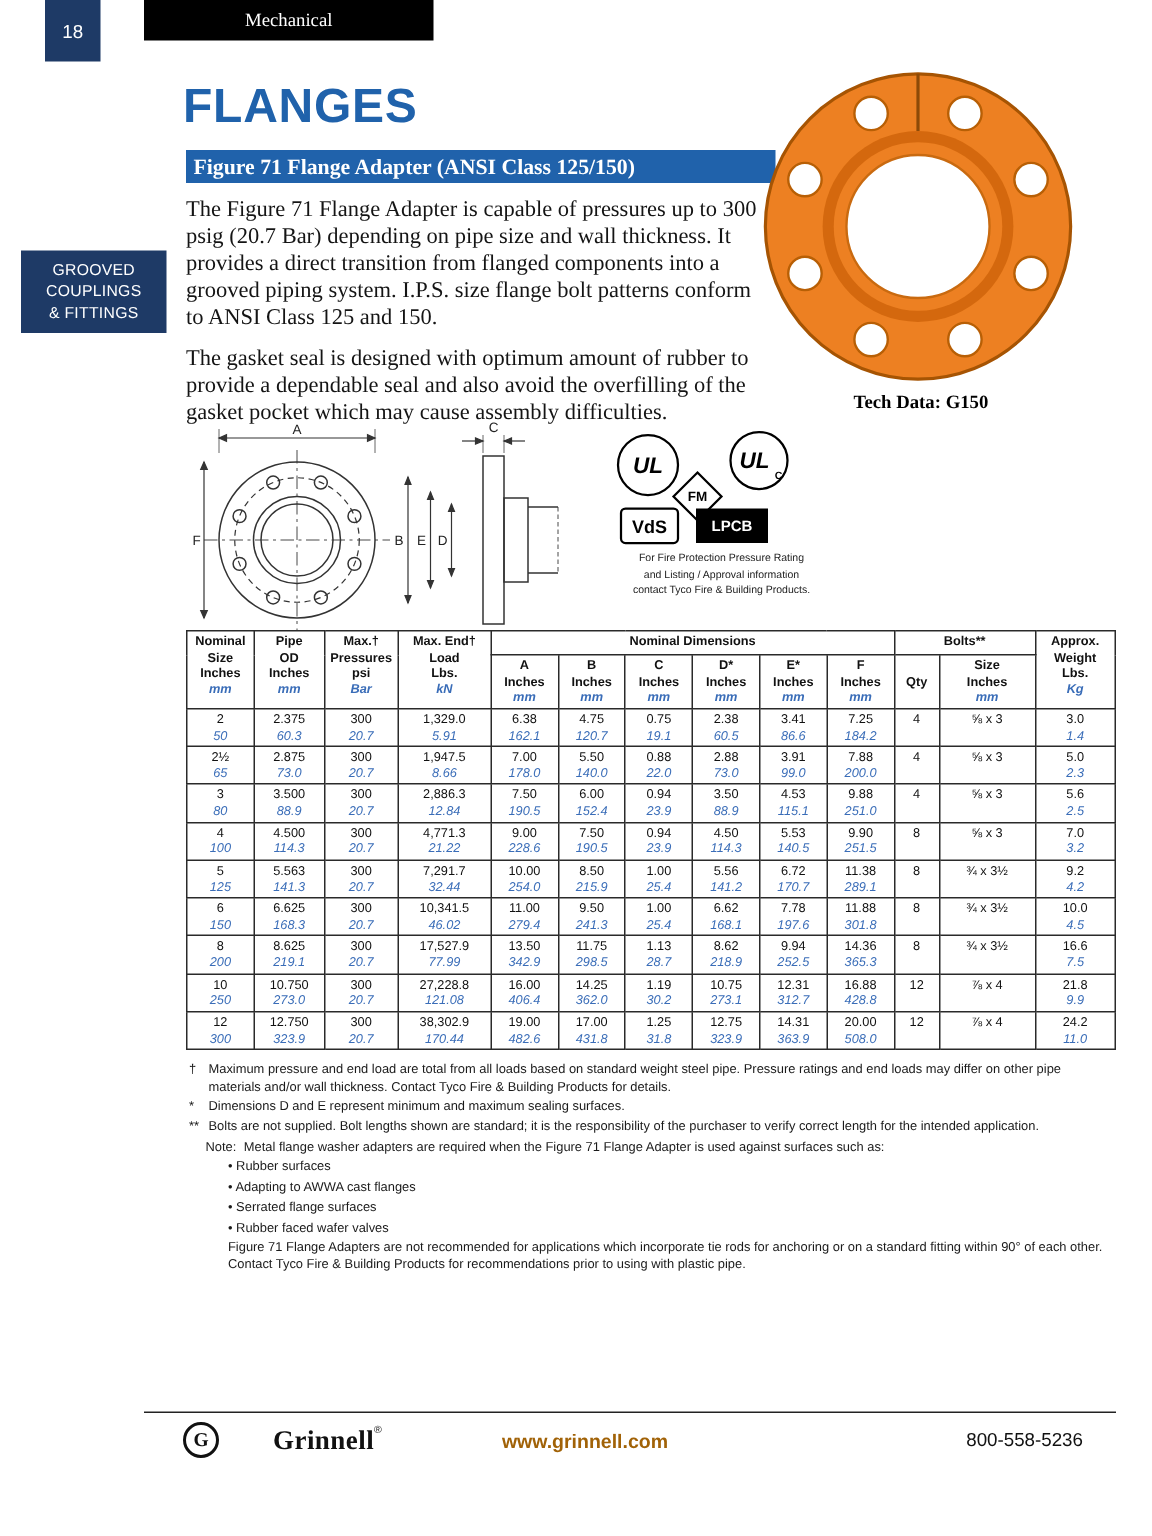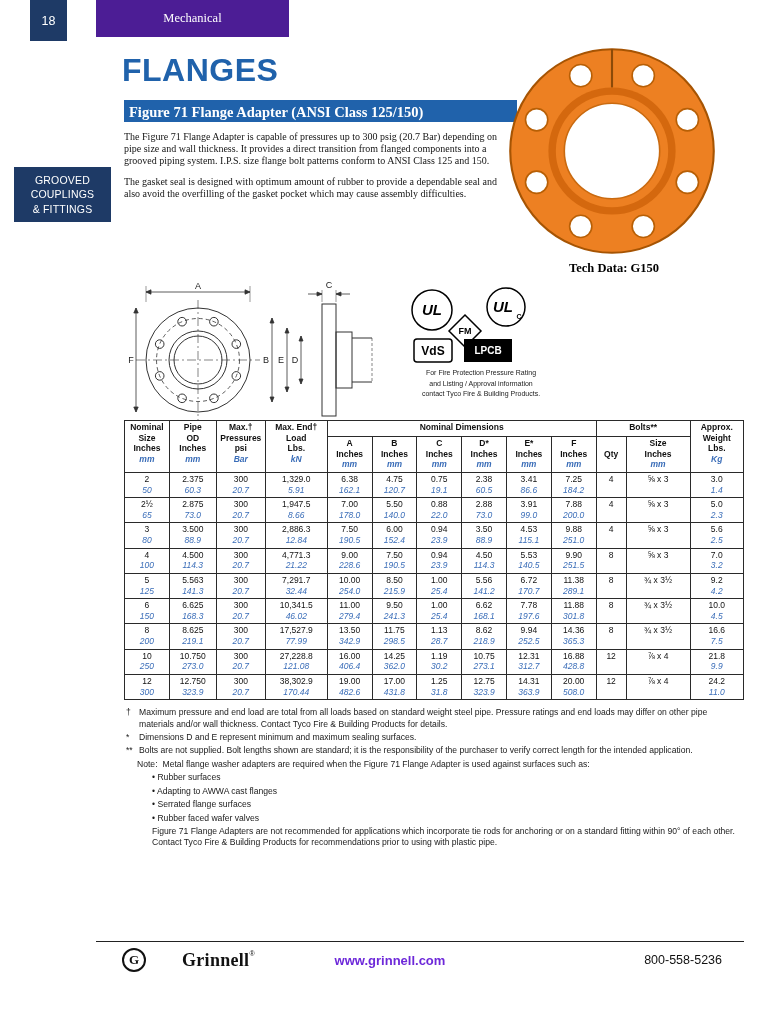--- a/index.html
+++ b/index.html
@@ -4,31 +4,31 @@
 <title>Flanges — Figure 71 Flange Adapter</title>
 <style>
   html,body{margin:0;padding:0;}
   body{width:768px;height:1024px;background:#ffffff;position:relative;overflow:hidden;
        font-family:"Liberation Sans",sans-serif;color:#111;}
   .abs{position:absolute;}
 
   
   .page-num-box{left:30px;top:0;width:37px;height:41px;background:#1e3a66;color:#fff;
     display:flex;align-items:center;justify-content:center;font-size:12.5px;}
-  .top-bar{left:96px;top:0;width:193px;height:37px;background:#4c1d95;color:#fff;
+  .top-bar{left:96px;top:0;width:193px;height:27px;background:#000000;color:#fff;
     display:flex;align-items:center;justify-content:center;
     font-family:"Liberation Serif",serif;font-size:12.5px;}
 
   .page-title{left:122px;top:52px;margin:0;font-size:32px;font-weight:bold;color:#2062ab;letter-spacing:0.5px;
     font-family:"Liberation Sans",sans-serif;}
   .section-bar{left:124px;top:100px;width:393px;height:22px;background:#2062ab;color:#fff;
     font-family:"Liberation Serif",serif;font-weight:bold;font-size:14.5px;line-height:25px;
     padding-left:5px;box-sizing:border-box;}
   .intro{left:124px;top:131px;width:382px;font-family:"Liberation Serif",serif;
-    font-size:10px;line-height:1.2;color:#141414;}
+    font-size:15px;line-height:1.2;color:#141414;}
   .intro p{margin:0 0 9px 0;}
 
   .nav-box{left:14px;top:167px;width:97px;height:55px;background:#1e3a66;color:#fff;
     display:flex;flex-direction:column;align-items:center;justify-content:center;
     font-size:10.5px;line-height:1.35;letter-spacing:0.2px;}
 
   .flange-img{left:506px;top:45px;width:212px;height:212px;}
   .tech-data{left:536px;top:261px;width:156px;text-align:center;
     font-family:"Liberation Serif",serif;font-weight:bold;font-size:12.5px;color:#000;}
 
@@ -70,21 +70,21 @@
   .fn-cont{margin:1px 0 2px 28px;}
 
   
   .footer-rule{left:96px;top:941px;width:648px;height:1px;background:#222;}
   .footer-logo{left:122px;top:948px;display:flex;align-items:center;}
   .logo-circle{width:20px;height:20px;border:2px solid #111;border-radius:50%;display:flex;
     align-items:center;justify-content:center;font-family:"Liberation Serif",serif;
     font-weight:bold;font-size:13px;margin-right:4px;color:#111;}
   .logo-text{font-family:"Liberation Serif",serif;font-weight:bold;font-size:18px;letter-spacing:0.3px;color:#111;margin-left:32px;}
   .logo-reg{font-size:7px;align-self:flex-start;margin-top:2px;}
-  .footer-url{left:0;right:0;top:953px;text-align:center;font-weight:bold;color:#6d28d9;font-size:13px;text-decoration:none;padding-left:12px;}
+  .footer-url{left:0;right:0;top:953px;text-align:center;font-weight:bold;color:#a16207;font-size:13px;text-decoration:none;padding-left:12px;}
   .footer-phone{right:46px;top:953px;font-size:12.5px;color:#111;}
 </style>
 </head>
 <body>
 
 <div class="abs page-num-box">
   <span>18</span>
 </div>
 <div class="abs top-bar">
   <span>Mechanical</span>

